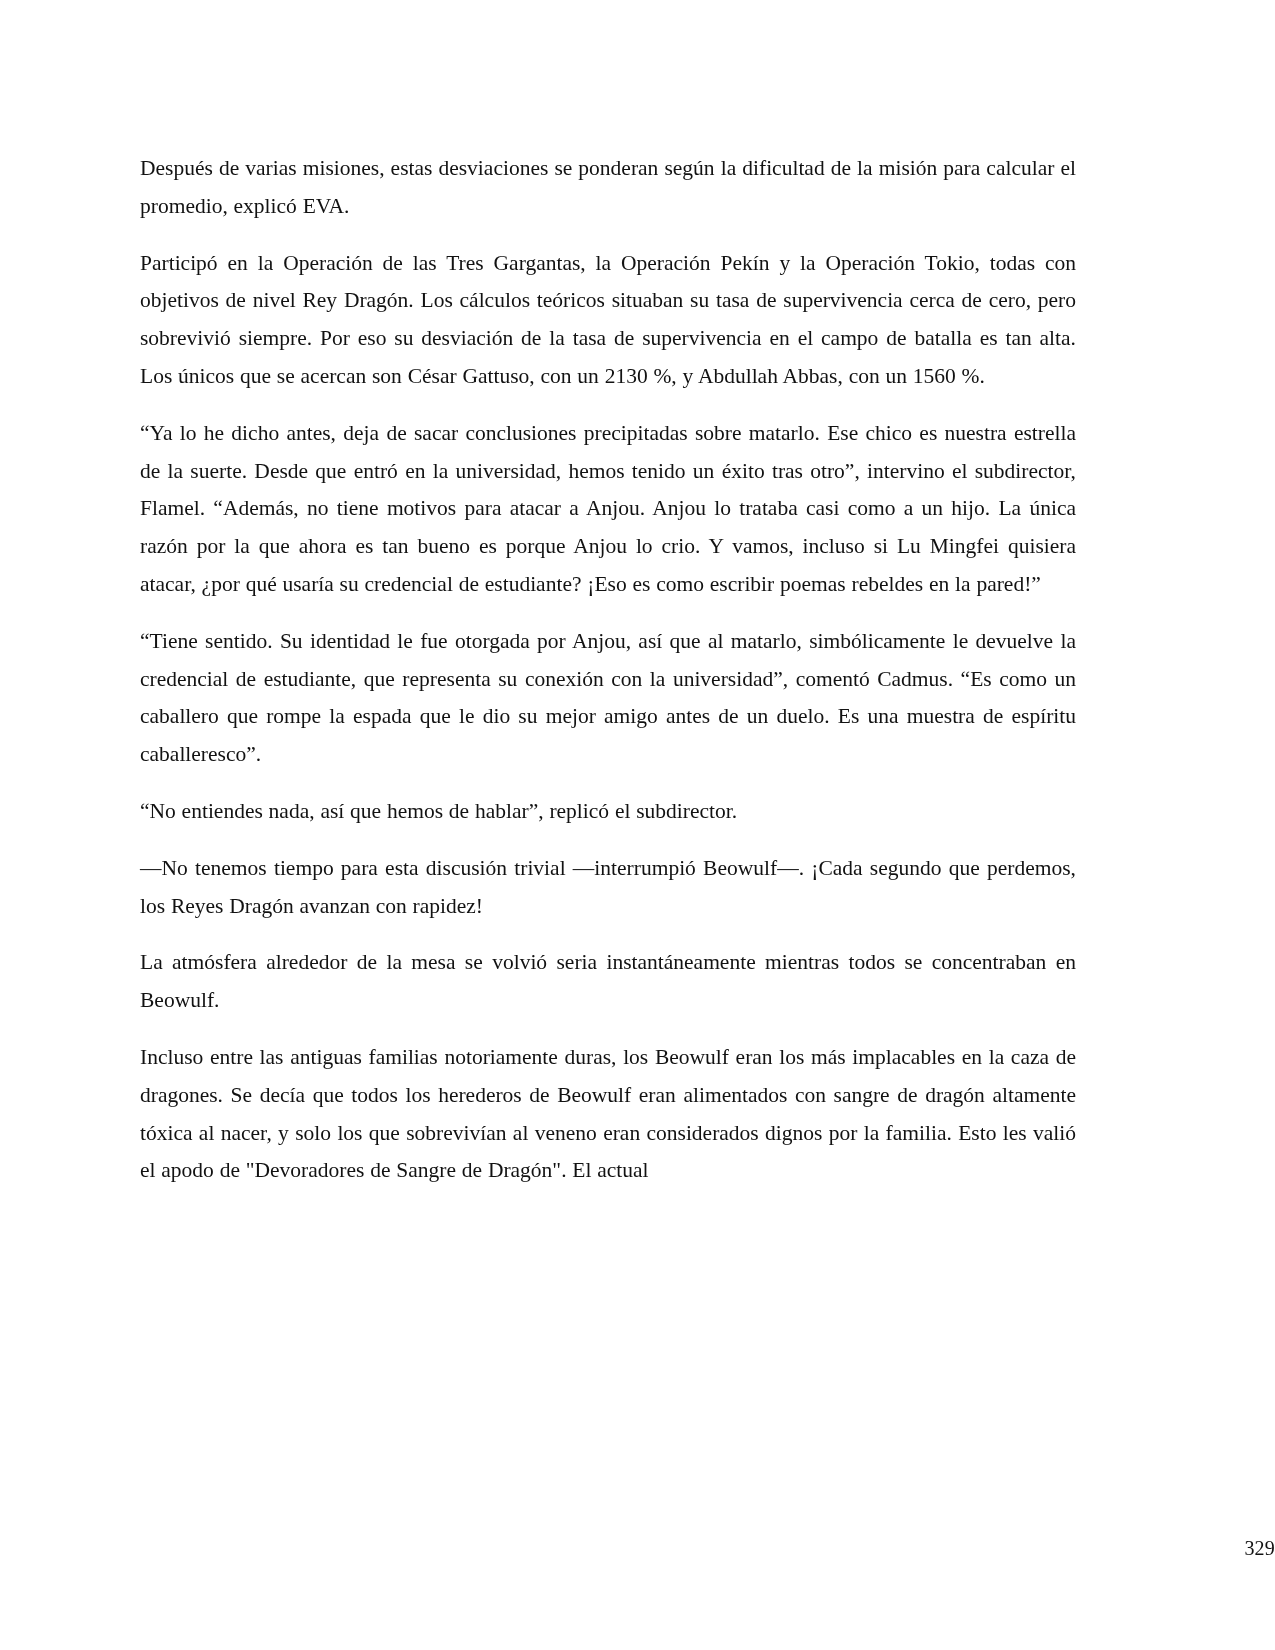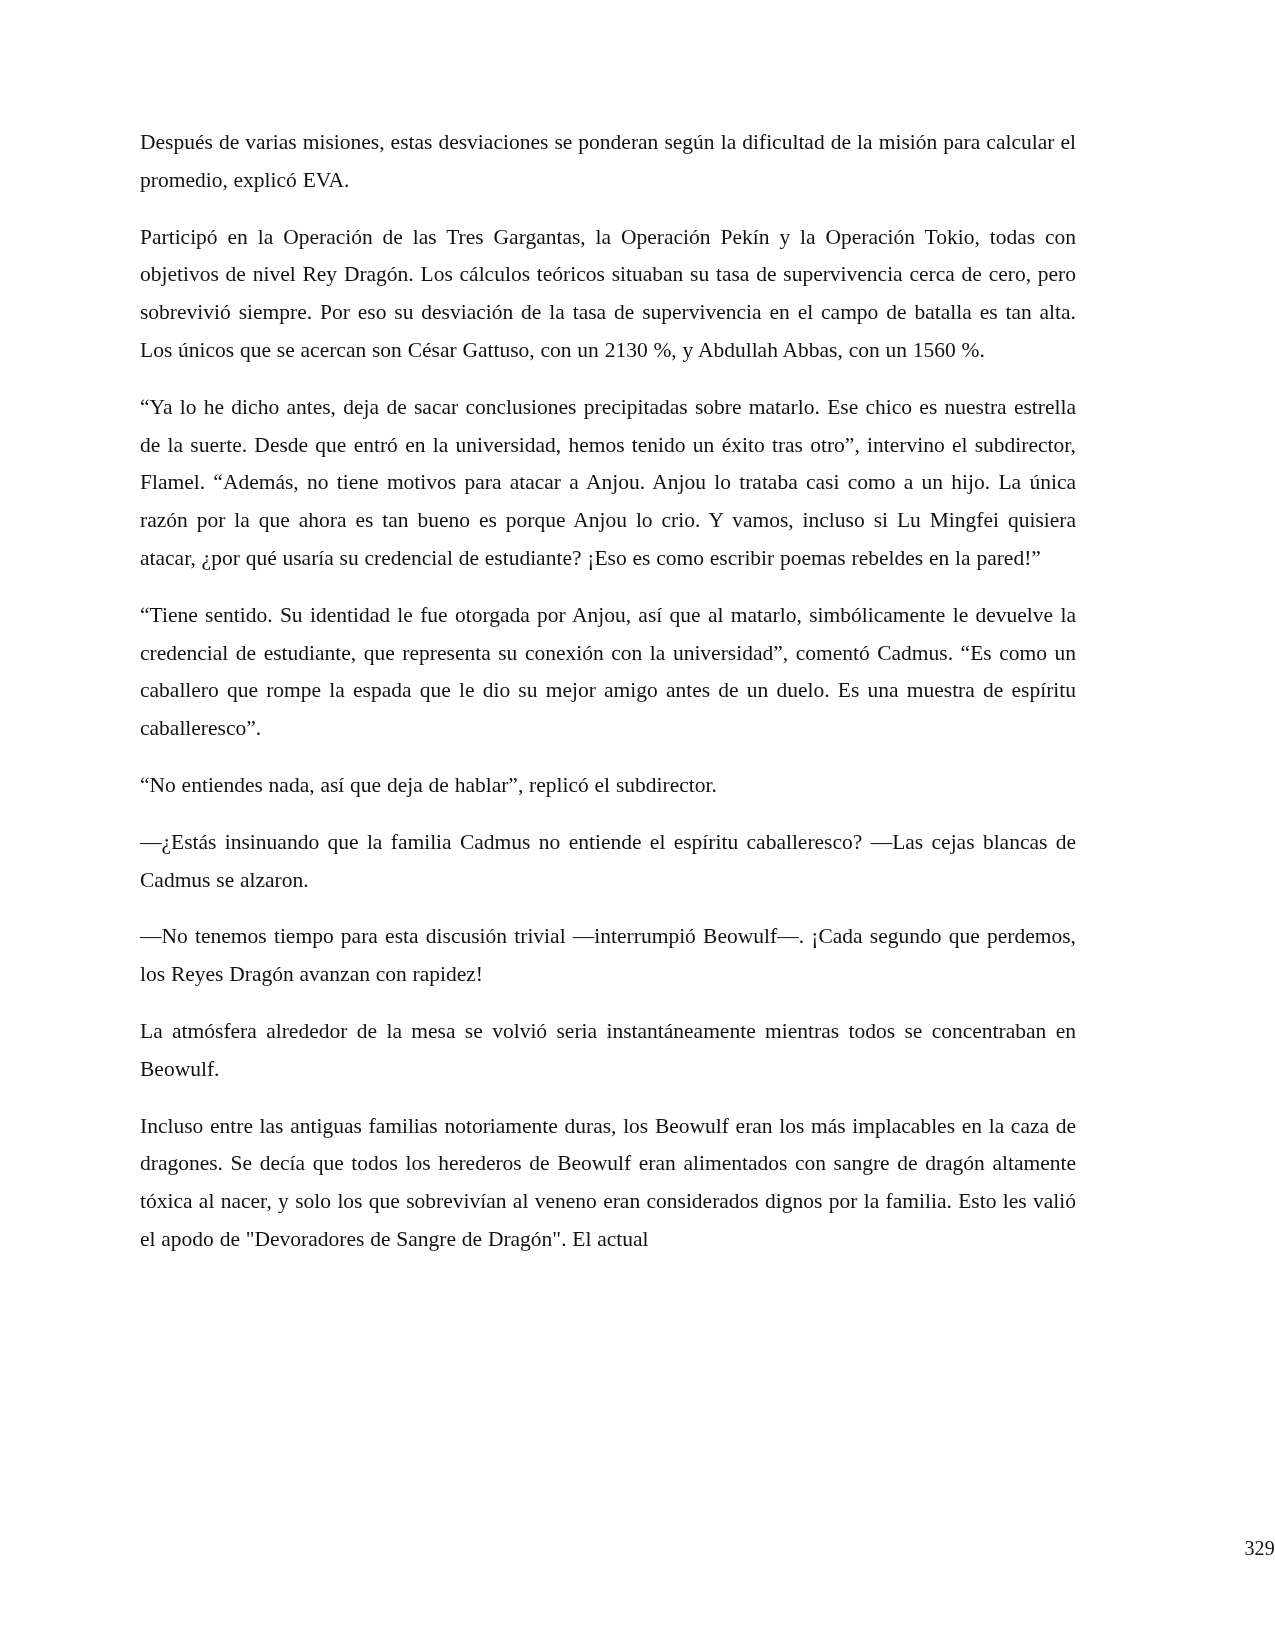--- a/index.html
+++ b/index.html
@@ -15,21 +15,21 @@
     height: 1650px;
     background: #ffffff;
     margin: 0 auto;
     overflow: hidden;
     box-sizing: border-box;
   }
 
   .text-column {
     position: absolute;
     left: 140px;
-    top: 124px;
+    top: 150px;
     width: 936px;
   }
 
   .para {
     font-family: "Liberation Serif", "DejaVu Serif", serif;
     font-size: 21.5px;
     line-height: 37.8px;
     color: #121212;
     text-align: justify;
     text-justify: inter-word;
@@ -59,22 +59,21 @@
 </head>
 <body>
 
 <div class="page">
 
   <div class="text-column">
     <p class="para">Después de varias misiones, estas desviaciones se ponderan según la dificultad de la misión para calcular el promedio, explicó EVA.</p>
     <p class="para">Participó en la Operación de las Tres Gargantas, la Operación Pekín y la Operación Tokio, todas con objetivos de nivel Rey Dragón. Los cálculos teóricos situaban su tasa de supervivencia cerca de cero, pero sobrevivió siempre. Por eso su desviación de la tasa de supervivencia en el campo de batalla es tan alta. Los únicos que se acercan son César Gattuso, con un 2130 %, y Abdullah Abbas, con un 1560 %.</p>
     <p class="para">“Ya lo he dicho antes, deja de sacar conclusiones precipitadas sobre matarlo. Ese chico es nuestra estrella de la suerte. Desde que entró en la universidad, hemos tenido un éxito tras otro”, intervino el subdirector, Flamel. “Además, no tiene motivos para atacar a Anjou. Anjou lo trataba casi como a un hijo. La única razón por la que ahora es tan bueno es porque Anjou lo crio. Y vamos, incluso si Lu Mingfei quisiera atacar, ¿por qué usaría su credencial de estudiante? ¡Eso es como escribir poemas rebeldes en la pared!”</p>
     <p class="para">“Tiene sentido. Su identidad le fue otorgada por Anjou, así que al matarlo, simbólicamente le devuelve la credencial de estudiante, que representa su conexión con la universidad”, comentó Cadmus. “Es como un caballero que rompe la espada que le dio su mejor amigo antes de un duelo. Es una muestra de espíritu caballeresco”.</p>
-    <p class="para">“No entiendes nada, así que deja de hablar”, replicó el subdirector.</p>
-    <p class="para">—¿Estás insinuando que la familia Cadmus no entiende el espíritu caballeresco? —Las cejas blancas de Cadmus se alzaron.</p>
+    <p class="para">“No entiendes nada, así que hemos de hablar”, replicó el subdirector.</p>
     <p class="para">—No tenemos tiempo para esta discusión trivial —interrumpió Beowulf—. ¡Cada segundo que perdemos, los Reyes Dragón avanzan con rapidez!</p>
     <p class="para">La atmósfera alrededor de la mesa se volvió seria instantáneamente mientras todos se concentraban en Beowulf.</p>
     <p class="para">Incluso entre las antiguas familias notoriamente duras, los Beowulf eran los más implacables en la caza de dragones. Se decía que todos los herederos de Beowulf eran alimentados con sangre de dragón altamente tóxica al nacer, y solo los que sobrevivían al veneno eran considerados dignos por la familia. Esto les valió el apodo de "Devoradores de Sangre de Dragón". El actual</p>
   </div>
 
   <div class="page-number">329</div>
 
 </div>
 
 </body></html>

